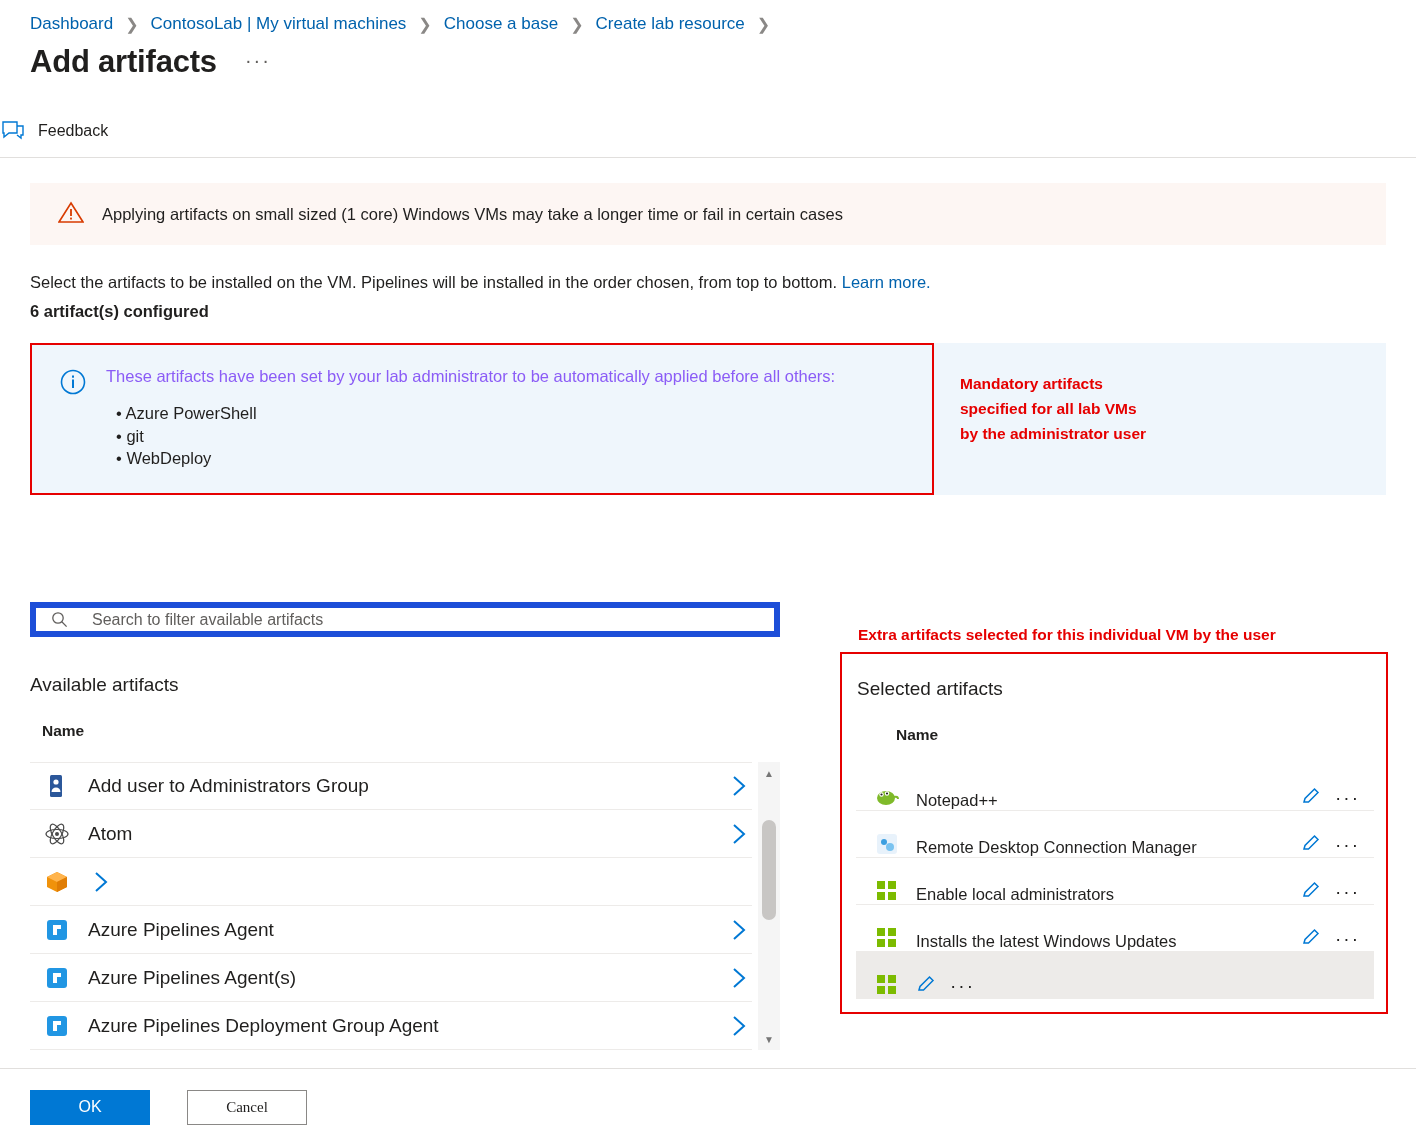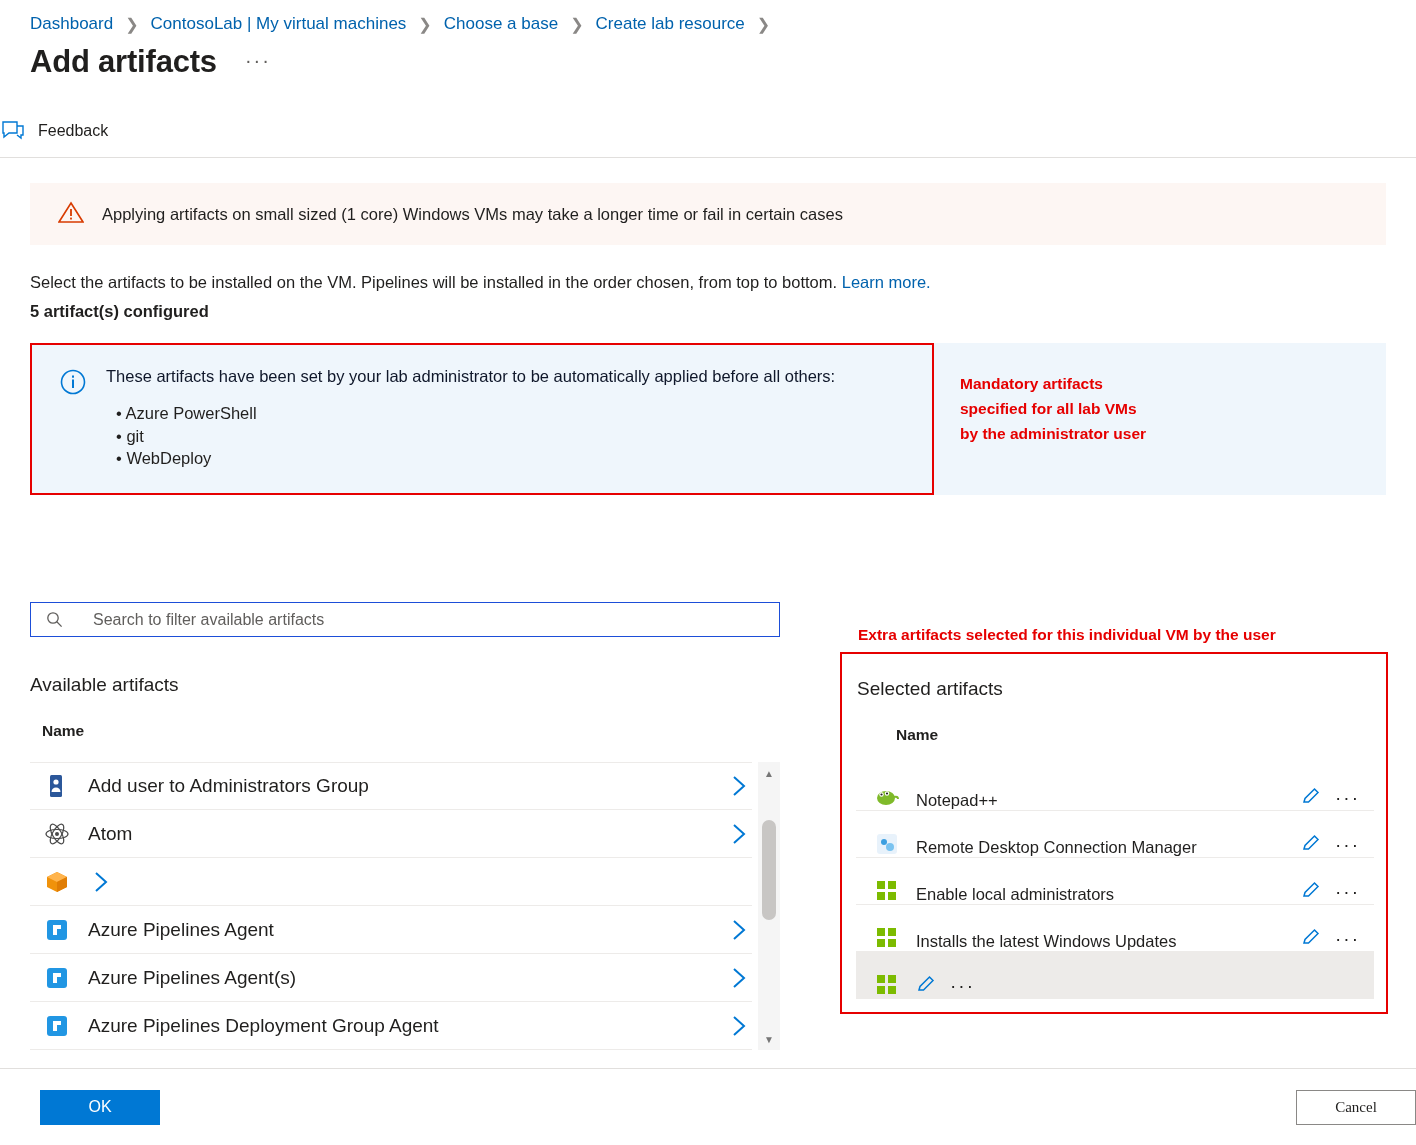--- a/index.html
+++ b/index.html
@@ -89,39 +89,39 @@
   }
   .info-left {
     position: relative;
     width: 904px;
     border: 2px solid #e60000;
     display: flex;
     padding: 22px 0 0 28px;
     gap: 20px;
   }
   .info-icon { flex: none; margin-top: 2px; }
-  .info-text { font-size: 16.5px; color: #0f172a; }
+  .info-text { font-size: 16.5px; color: #8b5cf6; }
   .info-list {
     margin: 16px 0 0 10px;
     font-size: 16.5px; line-height: 22.5px; color: #201f1e;
   }
   .info-list div::before { content: "• "; }
   .info-right {
     flex: 1;
     padding: 28px 0 0 26px;
     font-size: 15.5px; font-weight: bold; color: #e60000;
     line-height: 25px;
   }
 
   
   .searchbox {
     position: absolute; left: 30px; top: 602px;
     width: 750px; height: 35px;
-    border: 1px solid #1d4ed8; background: #fff;
-    display: flex; align-items: center; padding-left: 10px; gap: 24px;
+    border: 6px solid #1d4ed8; background: #fff;
+    display: flex; align-items: center; padding-left: 10px; gap: 18px;
   }
   .searchbox input {
     border: none; outline: none; flex: 1;
     font-size: 16px; color: #201f1e;
     font-family: "Liberation Sans", sans-serif;
     background: transparent;
   }
   .searchbox input::placeholder { color: #605e5c; }
 
   
@@ -204,21 +204,21 @@
   .pen { color: #0078d4; cursor: pointer; }
   .dots { color: #201f1e; font-size: 19px; letter-spacing: 2px; cursor: pointer; line-height: 10px; }
 
   
   .footer {
     position: absolute; left: 0; bottom: 0;
     width: 1416px; height: 77px;
     border-top: 1px solid #e1dfdd;
     background: #fff;
     display: flex; align-items: center;
-    padding-left: 40px; gap: 4px; justify-content: space-between;
+    padding-left: 30px; gap: 37px;
   }
   .btn-ok {
     width: 120px; height: 35px;
     background: #0078d4; color: #fff; border: none;
     font-size: 16px; cursor: pointer;
     font-family: "Liberation Sans", sans-serif;
   }
   .btn-cancel {
     width: 120px; height: 35px;
     background: #fff; color: #201f1e; border: 1px solid #8a8886;
@@ -272,21 +272,21 @@
         <rect x="12.1" y="16.6" width="1.8" height="1.9" fill="#d83b01"></rect>
       </svg>
     </span>
     <span>Applying artifacts on small sized (1 core) Windows VMs may take a longer time or fail in certain cases</span>
   </div>
 
   <div class="intro">
     <span>Select the artifacts to be installed on the VM. Pipelines will be installed in the order chosen, from top to bottom.</span>
     <a href="#">Learn more.</a>
   </div>
-  <div class="count">5 artifact(s) configured</div>
+  <div class="count">6 artifact(s) configured</div>
 
   <div class="infoband">
     <div class="info-left">
       <span class="info-icon">
         <svg width="26" height="26" viewBox="0 0 26 26">
           <circle cx="13" cy="13" r="11.5" fill="none" stroke="#0078d4" stroke-width="1.6"></circle>
           <rect x="12" y="10.5" width="2" height="8.5" fill="#0078d4"></rect>
           <rect x="12" y="6.5" width="2" height="2.2" fill="#0078d4"></rect>
         </svg>
       </span>

